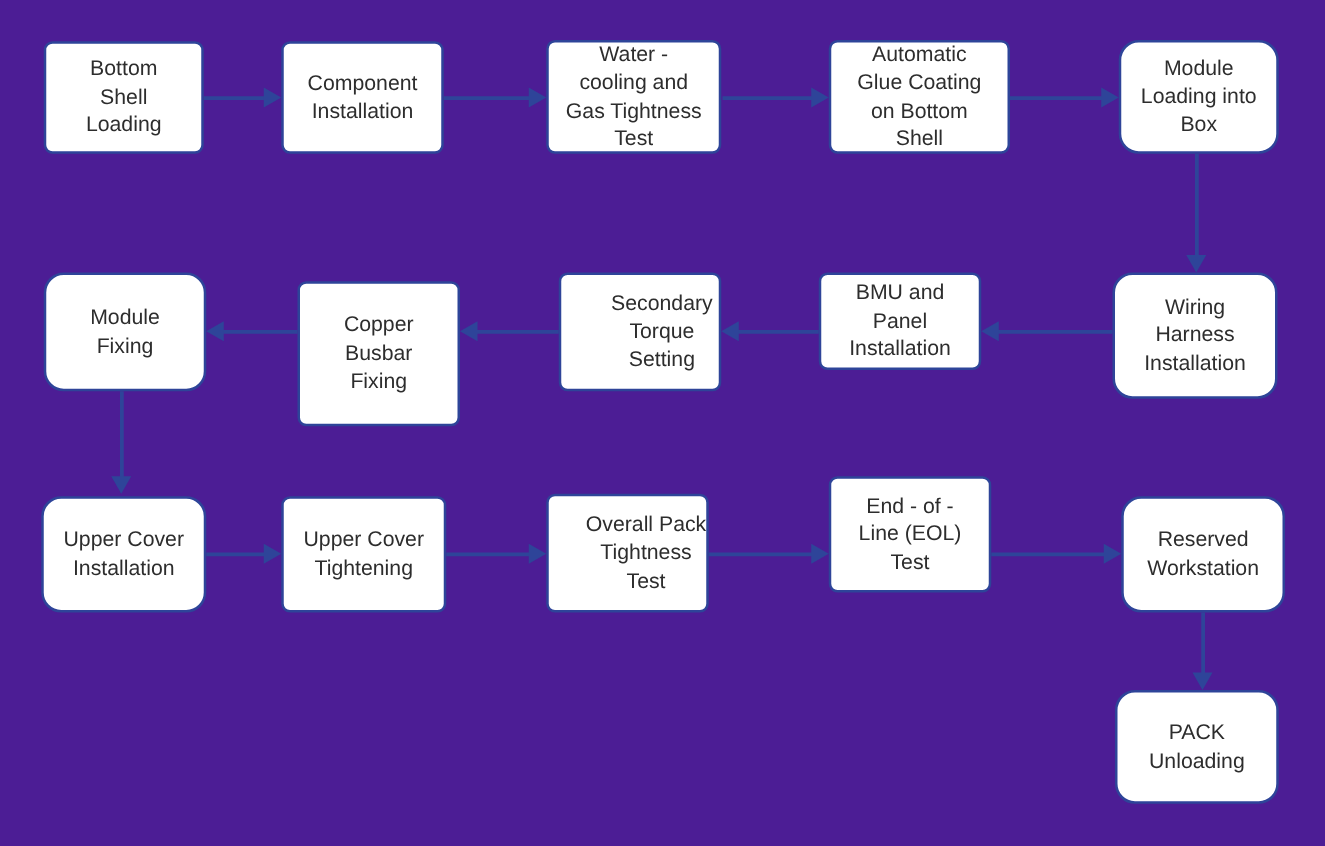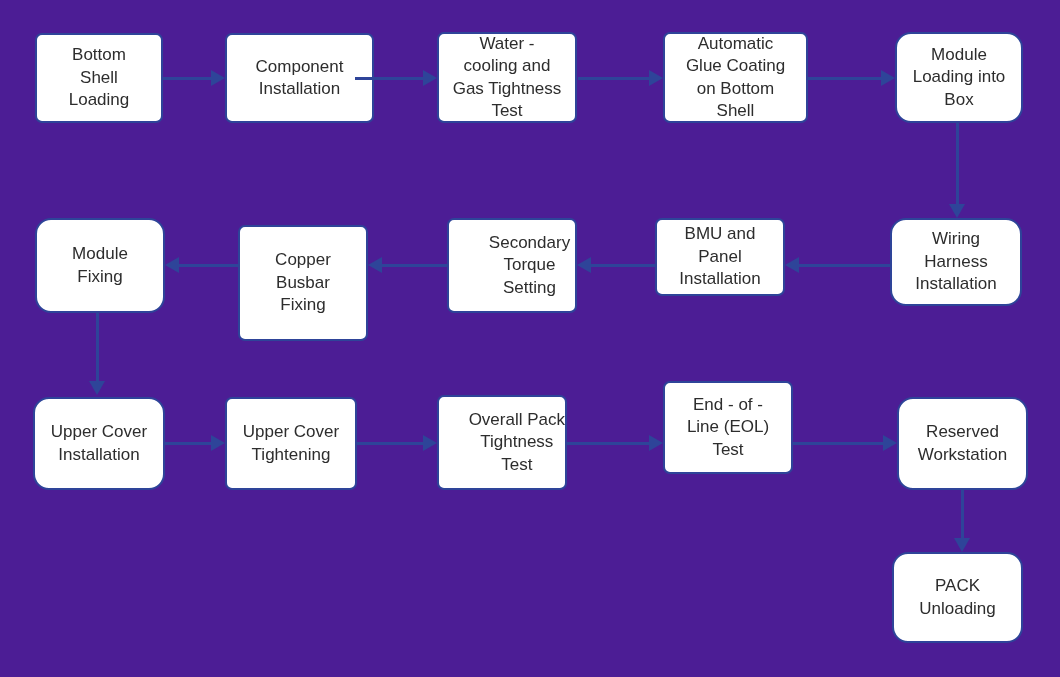--- a/index.html
+++ b/index.html
@@ -26,25 +26,25 @@
     color: #2d2d2d;
     font-size: 17px;
     line-height: 1.32;
     white-space: pre-line;
   }
   .rect  { border-radius: 7px; }
   .round { border-radius: 16px; }
 
   
   #n0  { left: 35px;  top: 33px;  width: 128px; height: 90px; }
-  #n1  { left: 225px; top: 33px;  width: 149px; height: 90px; }
+  #n1  { left: 225px; top: 33px;  width: 130px; height: 90px; }
   #n2  { left: 437px; top: 32px;  width: 140px; height: 91px; }
   #n3  { left: 663px; top: 32px;  width: 145px; height: 91px; }
   #n4  { left: 895px; top: 32px;  width: 128px; height: 91px; }
-  #n5  { left: 890px; top: 218px; width: 132px; height: 88px; }
+  #n5  { left: 890px; top: 218px; width: 132px; height: 101px; }
   #n6  { left: 655px; top: 218px; width: 130px; height: 78px; }
   #n7  { left: 447px; top: 218px; width: 130px; height: 95px; padding-left: 35px; }
   #n8  { left: 238px; top: 225px; width: 130px; height: 116px; }
   #n9  { left: 35px;  top: 218px; width: 130px; height: 95px; }
   #n10 { left: 33px;  top: 397px; width: 132px; height: 93px; }
   #n11 { left: 225px; top: 397px; width: 132px; height: 93px; }
   #n12 { left: 437px; top: 395px; width: 130px; height: 95px; justify-content: flex-end; }
   #n13 { left: 663px; top: 381px; width: 130px; height: 93px; }
   #n14 { left: 897px; top: 397px; width: 131px; height: 93px; }
   #n15 { left: 892px; top: 552px; width: 131px; height: 91px; }

